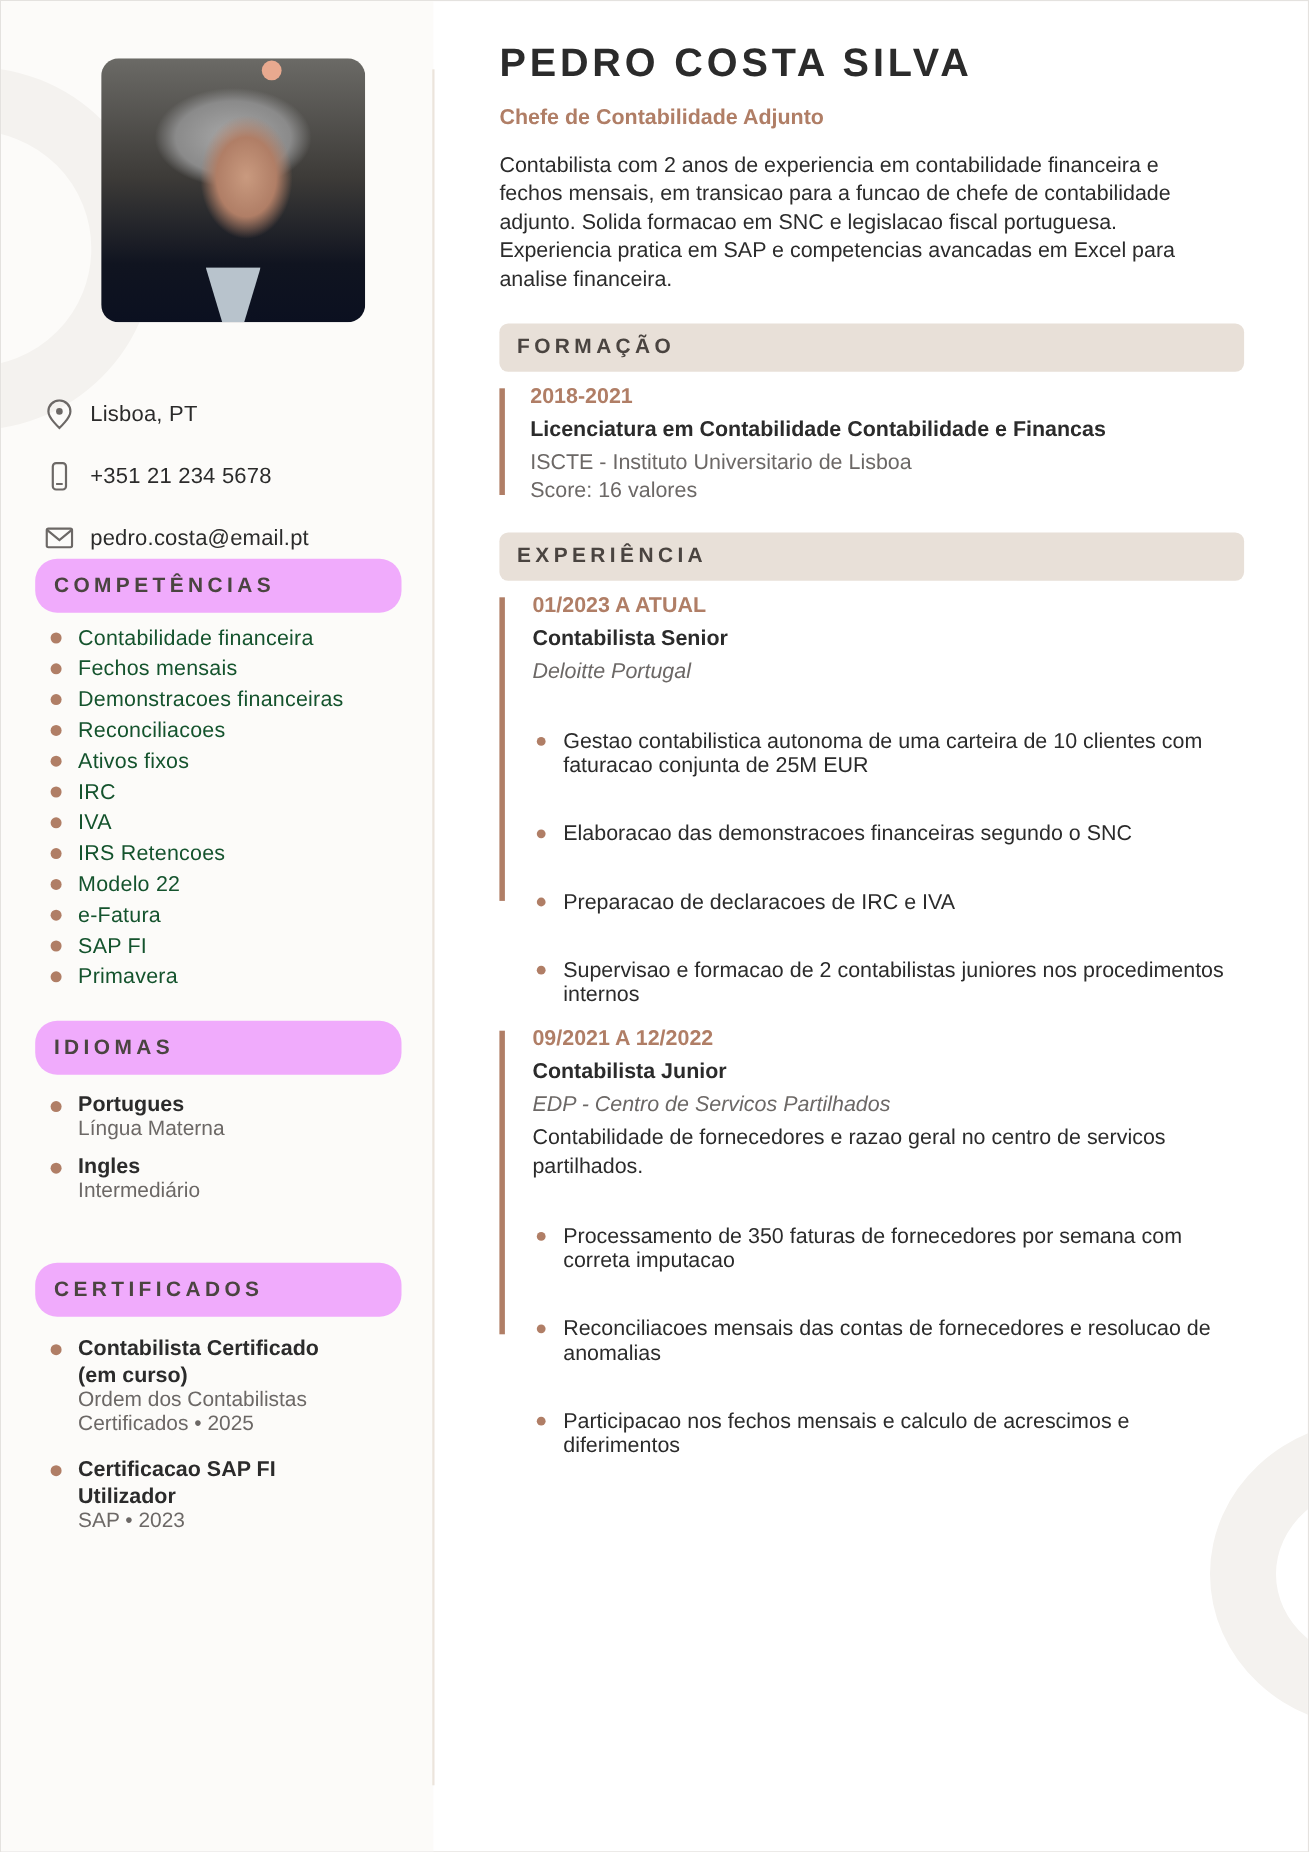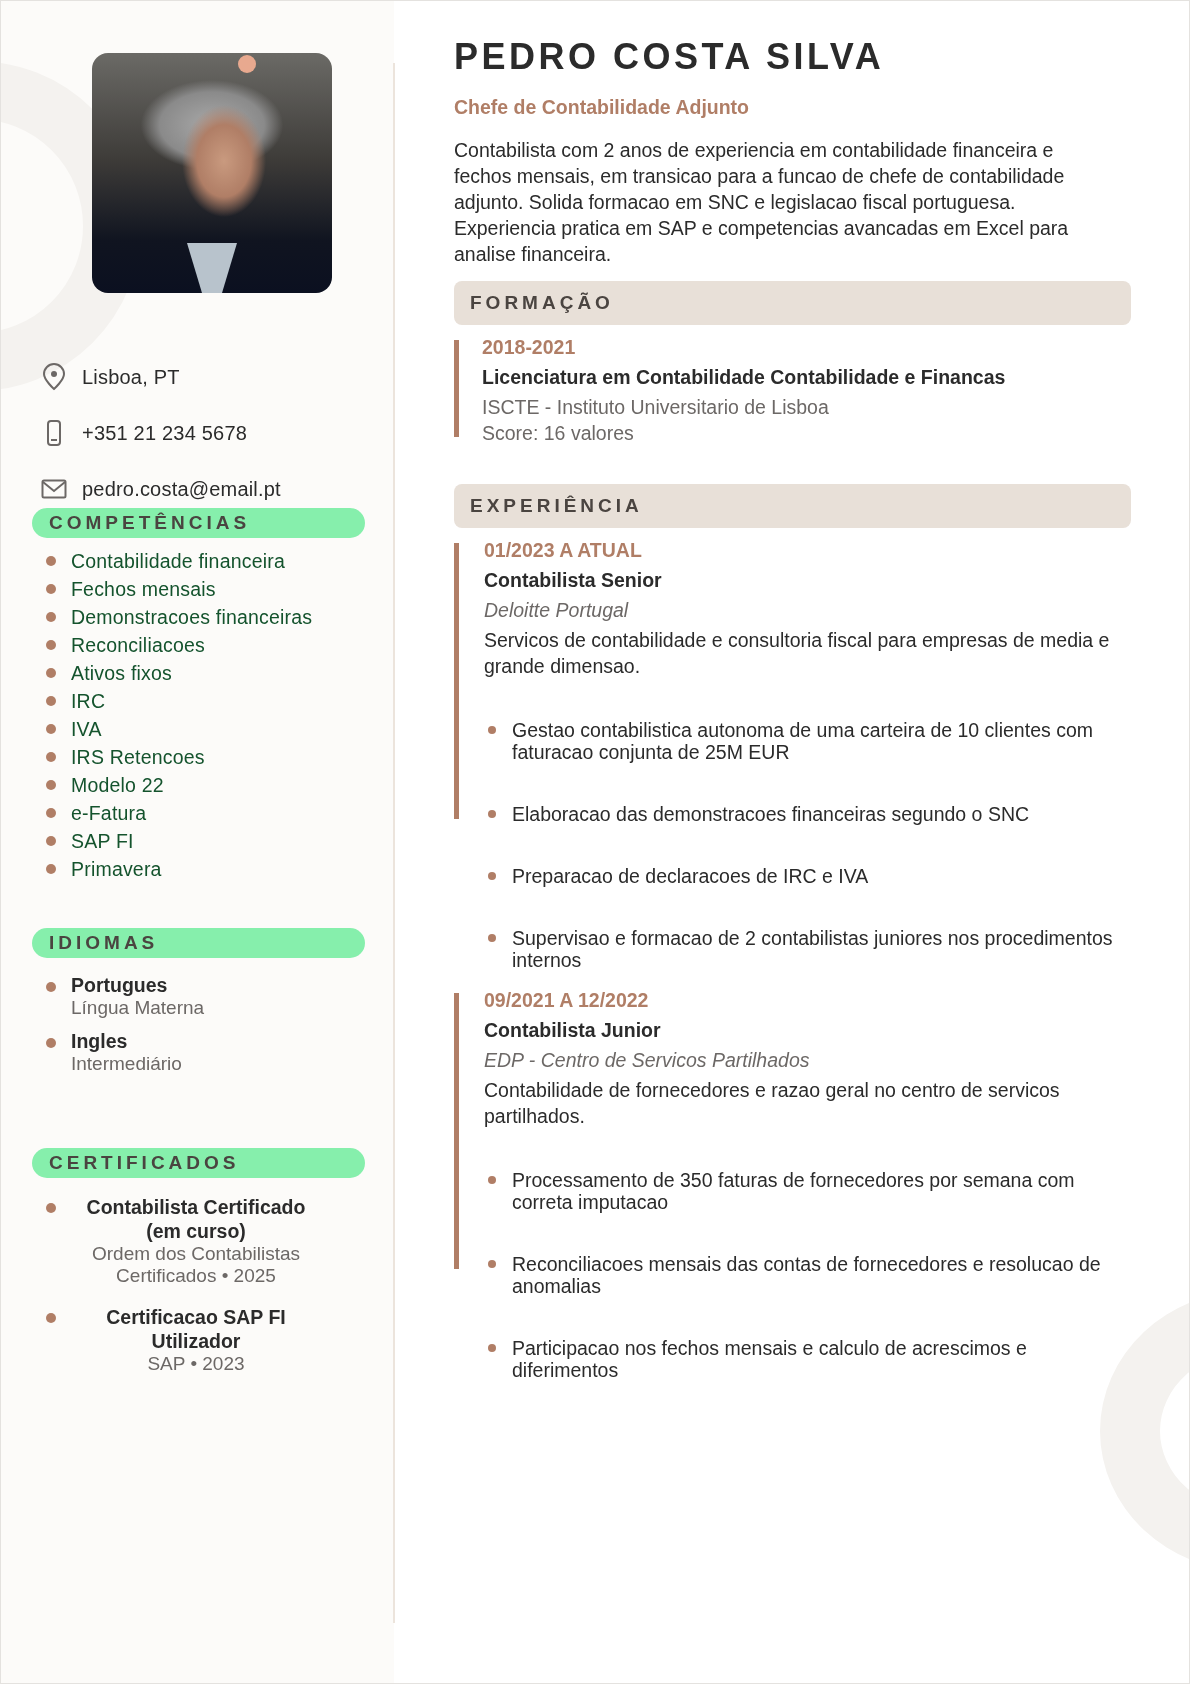--- a/index.html
+++ b/index.html
@@ -23,37 +23,37 @@
                   linear-gradient(180deg, #6b6a66 0%, #3d3b38 45%, #101420 78%, #0b1020 100%); }
     .photo .light { position: absolute; left: 146px; top: 2px; width: 18px; height: 18px; border-radius: 50%; background: #e8a98f; }
     .photo .collar { position: absolute; left: 95px; top: 190px; width: 50px; height: 50px; background: #b8c3cc; clip-path: polygon(0 0, 100% 0, 70% 100%, 30% 100%); }
 
     .contact { position: absolute; left: 40px; top: 338px; }
     .contact-row { display: flex; align-items: center; height: 36px; margin-top: 20px; }
     .contact-row .ico { width: 26px; height: 26px; margin-right: 15px; display: flex; align-items: center; justify-content: center; }
     .contact-row .txt { font-size: 20px; color: #2b2b2b; letter-spacing: 0.2px; }
 
     .side-section { position: absolute; left: 31px; width: 333px; }
-    .side-header { height: 30px; background: #86efac; border-radius: 20px; padding-left: 17px; display: flex; align-items: center;
+    .side-header { height: 49px; background: #f0abfc; border-radius: 20px; padding-left: 17px; display: flex; align-items: center;
       font-size: 19px; font-weight: bold; letter-spacing: 4px; color: #4a4440; }
 
     .skill-list { list-style: none; margin-top: 9px; padding-left: 14px; }
     .skill-list li { display: flex; align-items: center; height: 28px; font-size: 19.5px; color: #14532d; letter-spacing: 0.2px; }
     .dot { width: 10px; height: 10px; border-radius: 50%; background: #b07e66; flex: 0 0 10px; margin-right: 15px; }
 
     .lang-list { list-style: none; margin-top: 16px; padding-left: 14px; }
     .lang-list li { display: flex; align-items: flex-start; margin-bottom: 11px; }
     .lang-list .dot { margin-top: 8px; }
     .lang-name { font-size: 19.5px; font-weight: bold; color: #2b2b2b; line-height: 23px; }
     .lang-level { font-size: 19px; color: #6c6866; line-height: 22px; }
 
     .cert-list { list-style: none; margin-top: 17px; padding-left: 14px; }
     .cert-list li { display: flex; align-items: flex-start; margin-bottom: 18px; }
     .cert-list .dot { margin-top: 8px; }
-    .cert-body { width: 250px; text-align: center; }
+    .cert-body { width: 250px; }
     .cert-title { font-size: 19.5px; font-weight: bold; color: #2b2b2b; line-height: 24px; }
     .cert-meta { font-size: 19px; color: #6c6866; line-height: 22px; }
 
     
     .main { position: absolute; left: 453px; top: 30px; width: 677px; }
     .name { font-size: 36px; font-weight: bold; letter-spacing: 3.5px; color: #2b2b2b; line-height: 52px; }
     .role { margin-top: 12px; font-size: 19.5px; font-weight: bold; color: #b07e66; line-height: 24px; }
     .summary { margin-top: 18px; font-size: 19.5px; line-height: 26px; color: #2b2b2b; width: 640px; }
 
     .main-header { height: 44px; background: #e8e0d8; border-radius: 8px; padding-left: 16px; display: flex; align-items: center;
@@ -209,40 +209,39 @@
       </li>
     </ul>
   </div>
 
   <div class="main">
     <div class="name">PEDRO COSTA SILVA</div>
     <div class="role">Chefe de Contabilidade Adjunto</div>
     <div class="summary">Contabilista com 2 anos de experiencia em contabilidade financeira e fechos mensais, em transicao para a funcao de chefe de contabilidade adjunto. Solida formacao em SNC e legislacao fiscal portuguesa. Experiencia pratica em SAP e competencias avancadas em Excel para analise financeira.</div>
   </div>
 
-  <div style="position:absolute; left:453px; top:280px;">
+  <div style="position:absolute; left:453px; top:293px;">
     <div class="main-header">FORMAÇÃO</div>
     <div class="entry" style="margin-top:9px;padding-left:28px;">
       <div class="bar" style="height:97px; top:6px;"></div>
       <div class="entry-date">2018-2021</div>
       <div class="entry-title">Licenciatura em Contabilidade Contabilidade e Financas</div>
       <div class="entry-org">ISCTE - Instituto Universitario de Lisboa</div>
       <div class="entry-score">Score: 16 valores</div>
     </div>
   </div>
 
   <div style="position:absolute; left:453px; top:483px;">
     <div class="main-header">EXPERIÊNCIA</div>
 
     <div class="entry" style="margin-top:9px;">
       <div class="bar" style="height:276px; top:6px;"></div>
       <div class="entry-date">01/2023 A ATUAL</div>
       <div class="entry-title">Contabilista Senior</div>
       <div class="entry-org italic">Deloitte Portugal</div>
-      <div class="entry-desc">Servicos de contabilidade e consultoria fiscal para empresas de media e grande dimensao.</div>
       <ul class="bullets">
         <li>
             <span class="bdot"></span>
             <span>Gestao contabilistica autonoma de uma carteira de 10 clientes com faturacao conjunta de 25M EUR</span>
           </li>
         <li>
             <span class="bdot"></span>
             <span>Elaboracao das demonstracoes financeiras segundo o SNC</span>
           </li>
         <li>

